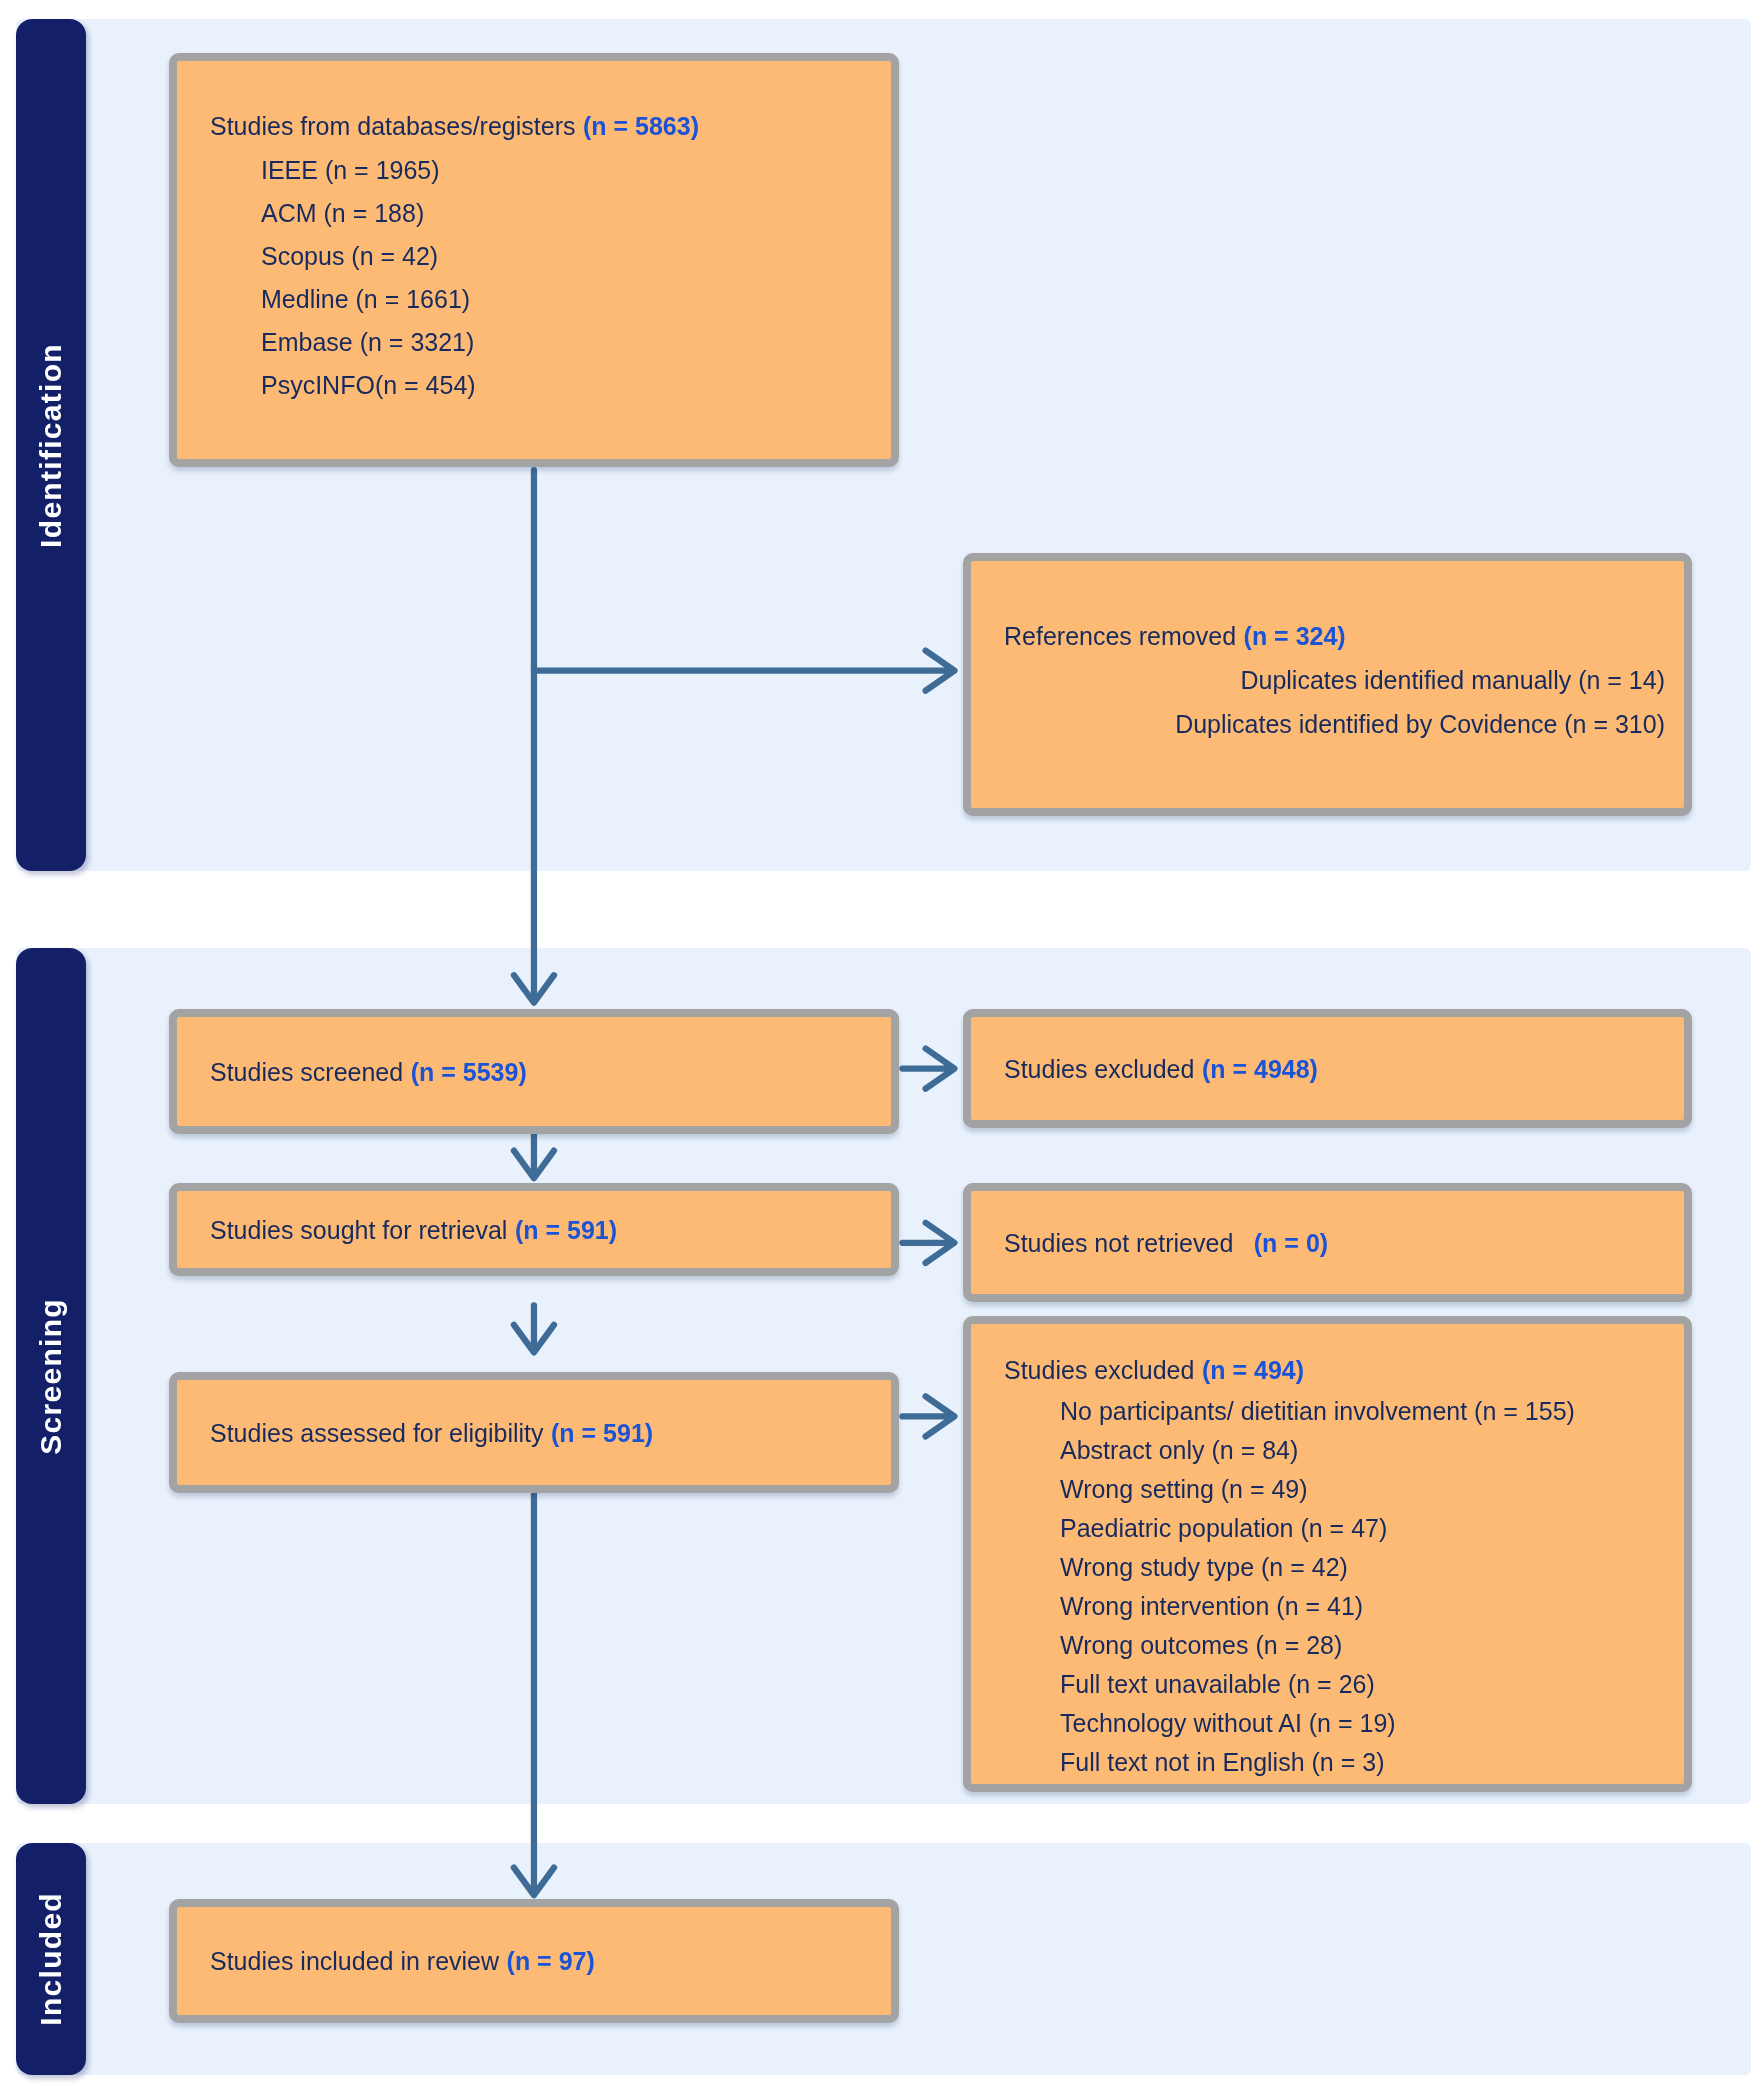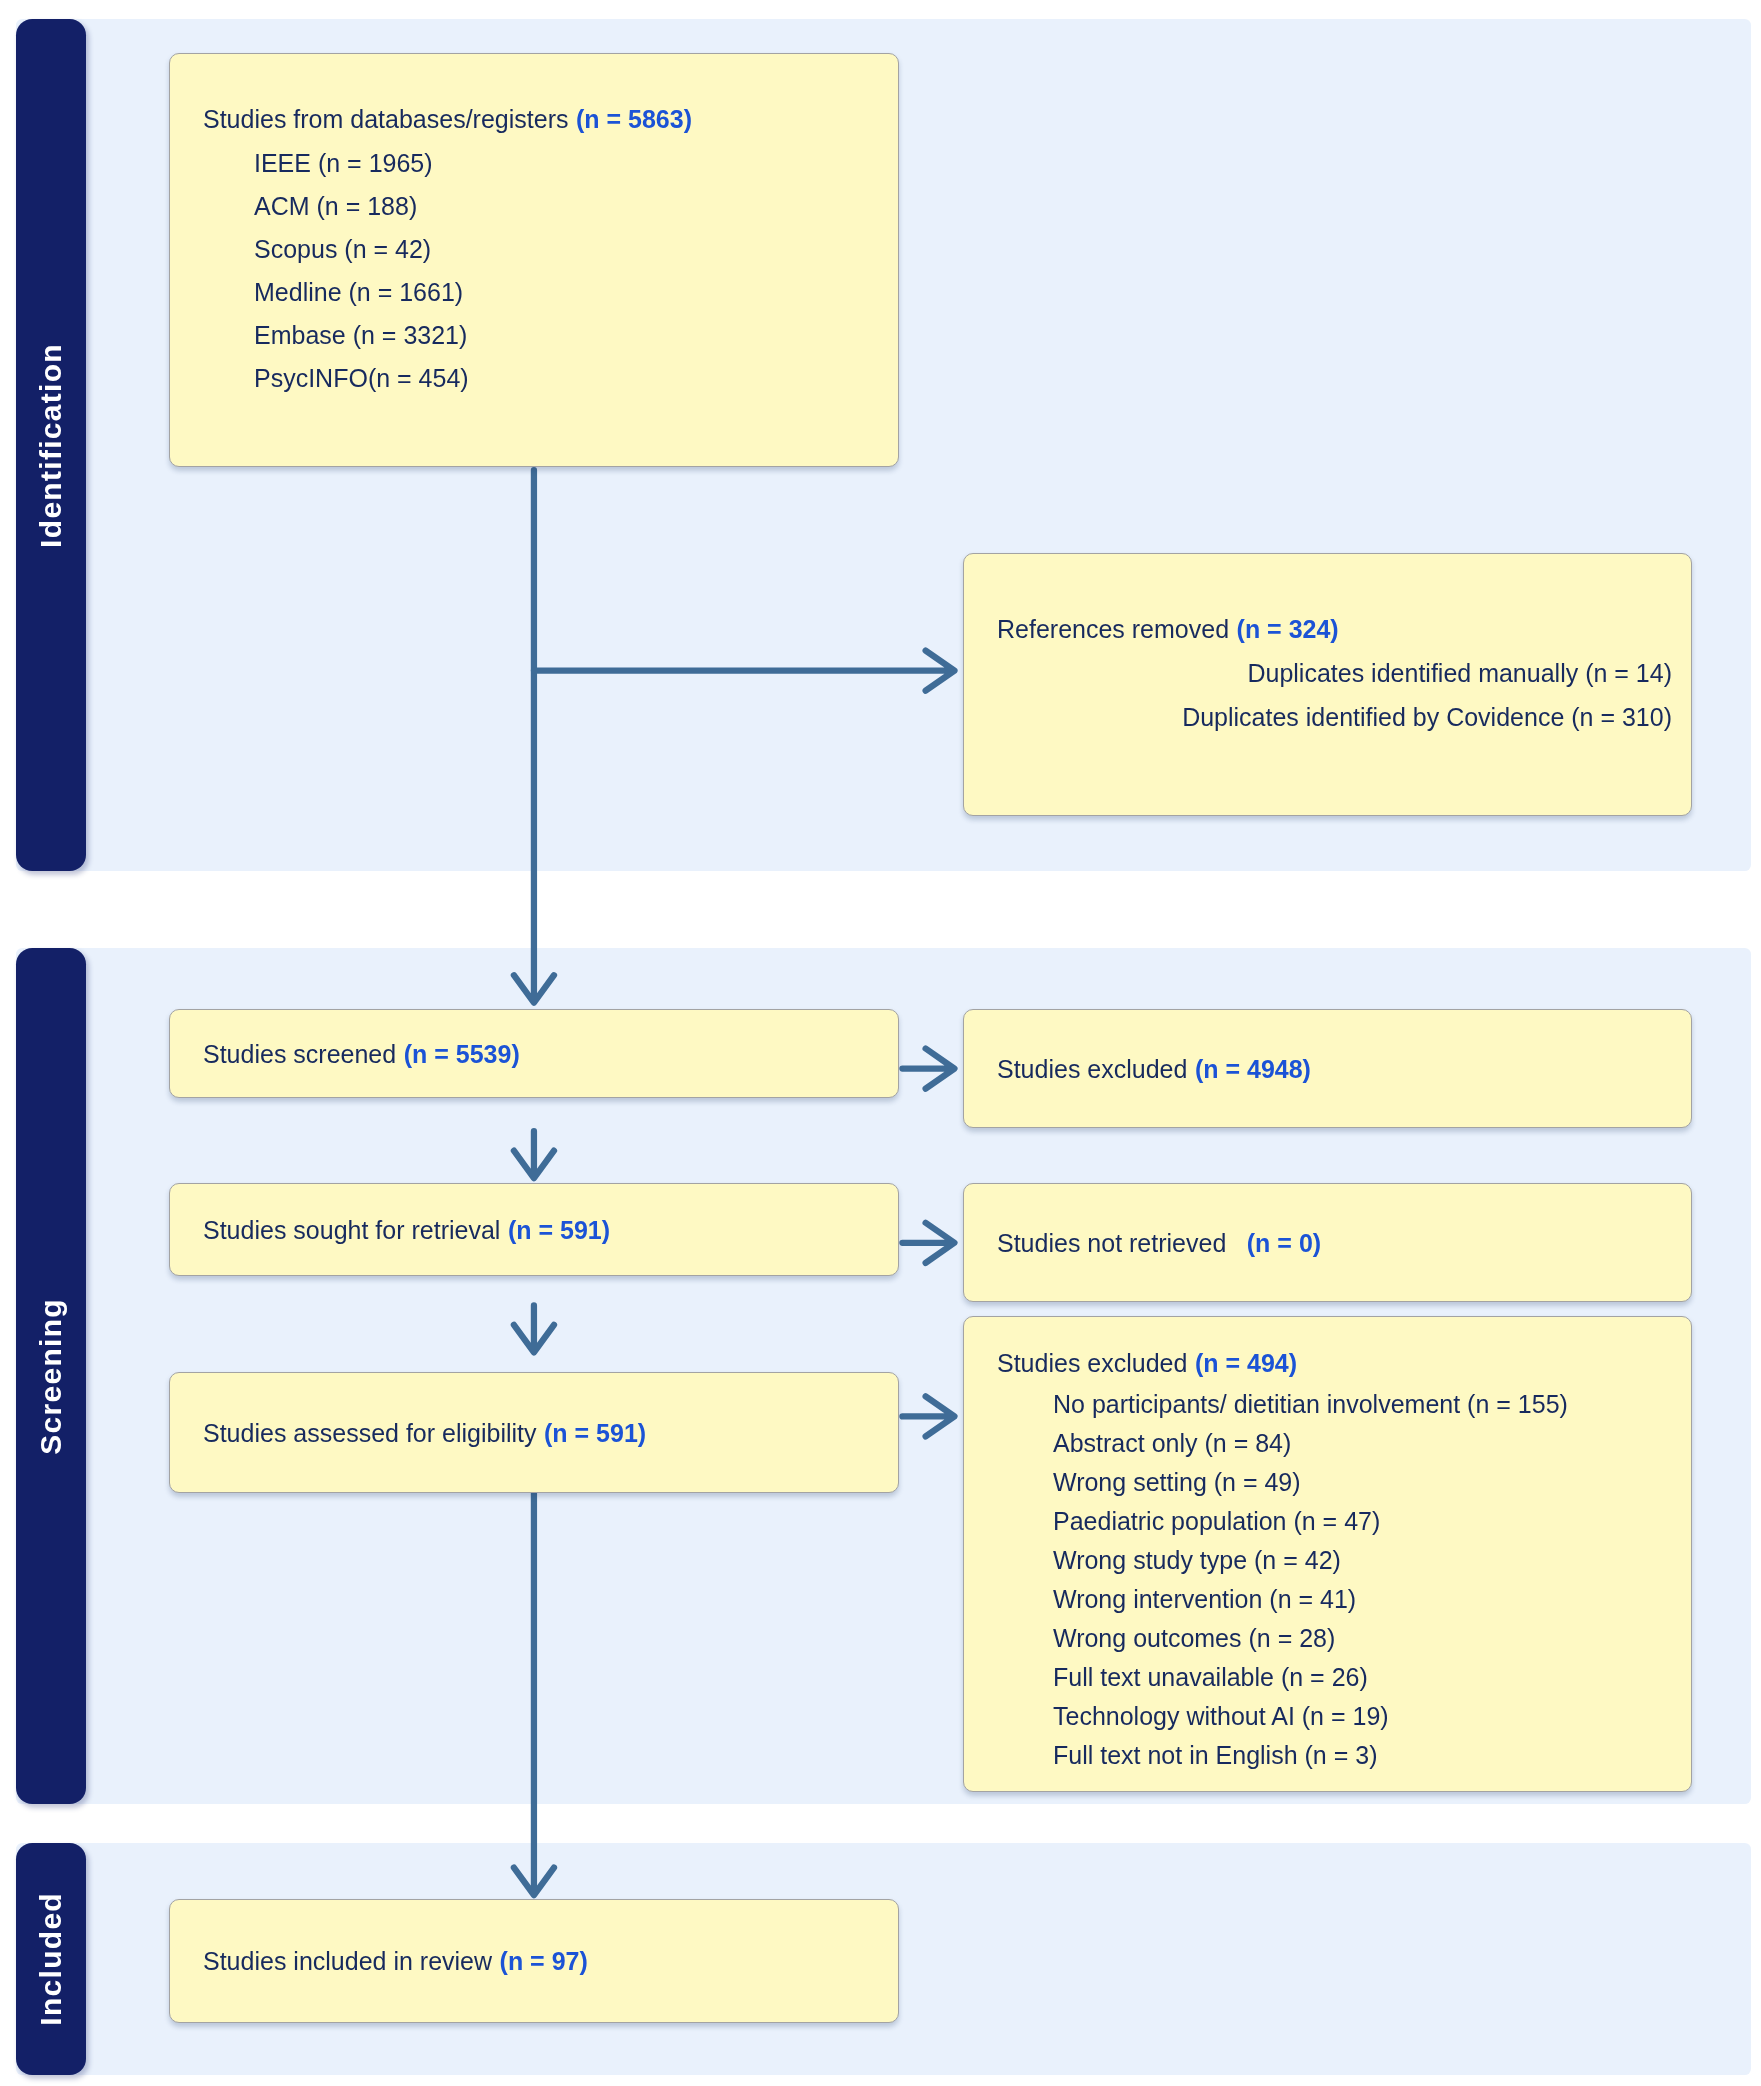--- a/index.html
+++ b/index.html
@@ -41,37 +41,37 @@
     color: #ffffff;
     font-weight: bold;
     font-size: 30px;
     letter-spacing: 1.3px;
     white-space: nowrap;
   }
 
   
   .box {
     position: absolute;
-    background: #fef9c3;
-    border: 1px solid #a3a3a3;
+    background: #fdba74;
+    border: 8px solid #a3a3a3;
     border-radius: 10px;
     font-size: 25px;
     line-height: 34px;
     box-shadow: 0 3.8px 5.6px rgba(30, 60, 100, 0.22);
   }
   .count { color: #1b53d6; font-weight: bold; margin-left: 7.5px; white-space: nowrap; }
   .single { display: flex; align-items: center; padding: 0 19px 0 33px; }
   .multi  { padding-right: 19px; padding-left: 33px; }
   ul.sub { list-style: none; margin: 6.3px 0 0 0; padding: 0 0 0 51px; }
 
   .box-databases  { left: 169px;  top: 53px;   width: 730px; height: 414px; padding-top: 48px; }
   .box-databases ul.sub { line-height: 43px; }
   .box-references { left: 963px; top: 553px;  width: 729px; height: 263px; padding-top: 58px; }
   .box-references ul.sub { line-height: 44px; margin-top: 5px; padding-left: 56px; text-align: right; }
-  .box-screened   { left: 169px;  top: 1009px; width: 730px; height: 89px; }
+  .box-screened   { left: 169px;  top: 1009px; width: 730px; height: 125px; }
   .box-excluded-screening { left: 963px; top: 1009px; width: 729px; height: 119px; }
   .box-sought     { left: 169px;  top: 1183px; width: 730px; height: 93px; }
   .box-not-retrieved { left: 963px; top: 1183px; width: 729px; height: 119px; gap: 13px; }
   .box-assessed   { left: 169px;  top: 1372px; width: 730px; height: 121px; }
   .box-excluded-eligibility { left: 963px; top: 1316px; width: 729px; height: 476px; padding-top: 29px; }
   .box-excluded-eligibility ul.sub { line-height: 39px; margin-top: 5px; padding-left: 56px; }
   .box-included   { left: 169px;  top: 1899px; width: 730px; height: 124px; }
 
   svg.arrows { position: absolute; left: 0; top: 0; pointer-events: none; }
 </style>

